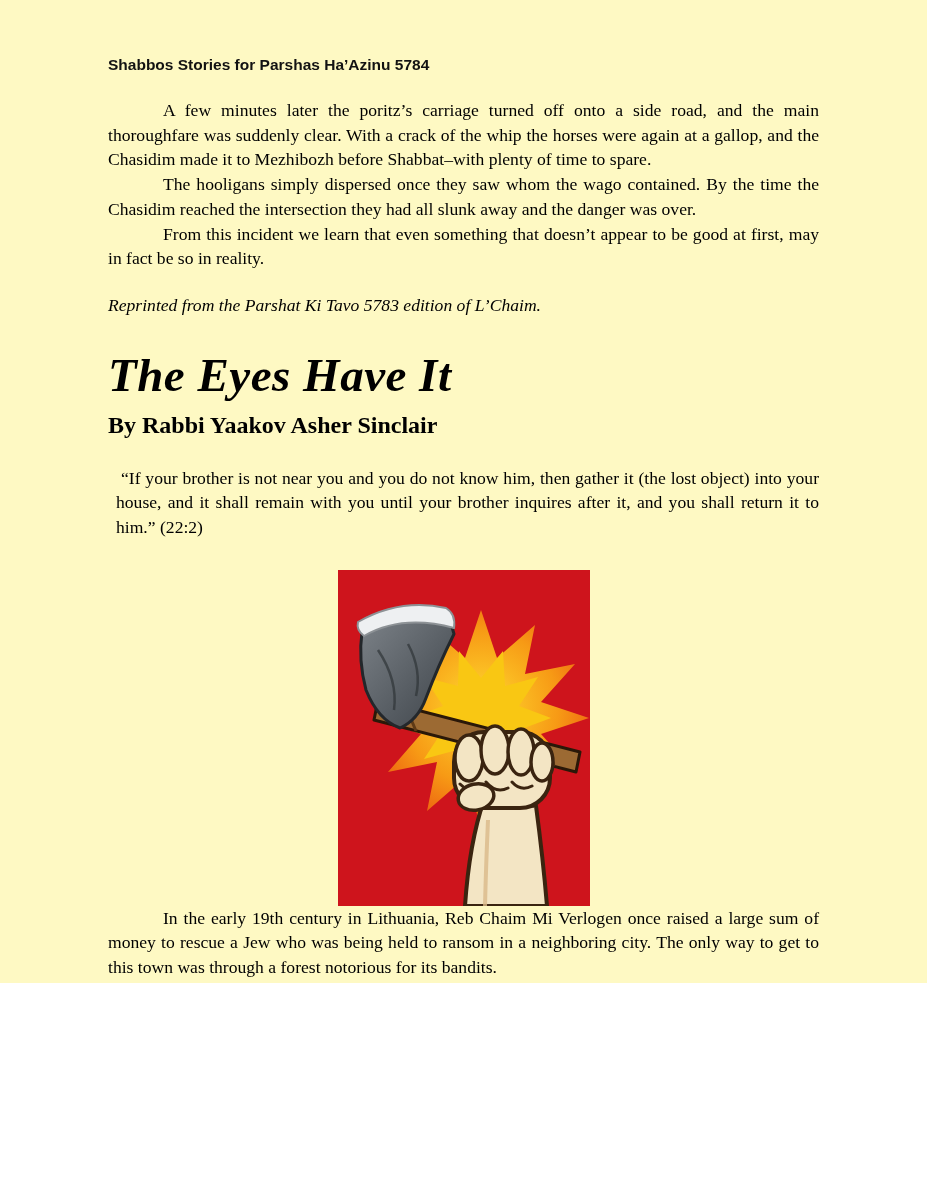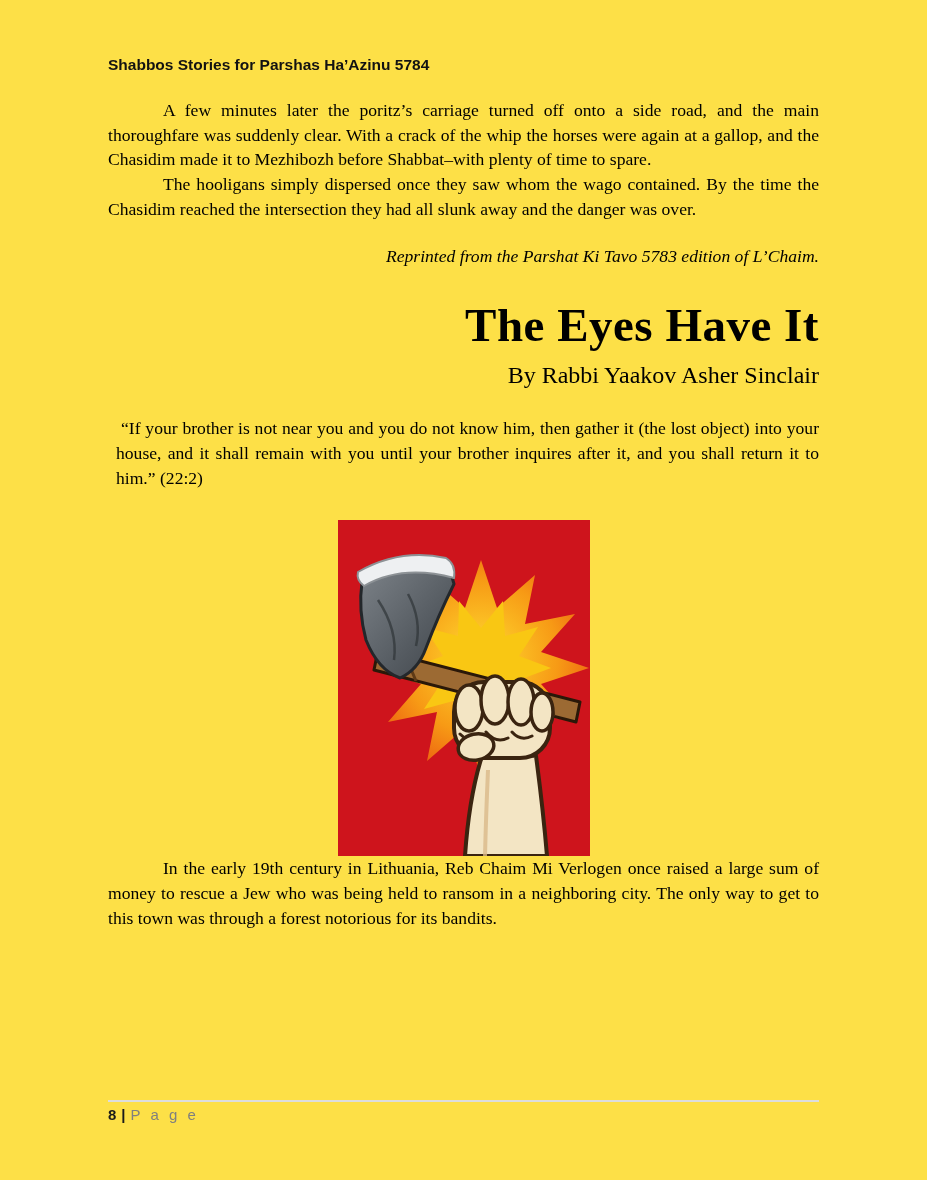--- a/index.html
+++ b/index.html
@@ -1,21 +1,21 @@
 <!DOCTYPE html>
 <html><head>
 <meta charset="utf-8">
 <style>
   * { box-sizing: border-box; }
   html, body { margin: 0; padding: 0; background: #ffffff; }
   .page {
     position: relative;
     width: 927px;
-    height: 1180px;
-    background: #fde047;
+    height: 983px;
+    background: #fef9c3;
     font-family: "Liberation Serif", serif;
     color: #000000;
     overflow: hidden;
   }
   .doc-header {
     position: absolute;
     top: 56px; left: 108px; right: 108px;
     font-family: "Liberation Sans", sans-serif;
     font-weight: 700;
     font-size: 15.5px;
@@ -31,34 +31,34 @@
     line-height: 24.7px;
     text-align: justify;
     text-indent: 55px;
   }
   p.credit-line {
     margin: 22px 0 0 0;
     font-size: 17.6px;
     line-height: 24.7px;
     font-style: italic;
     text-indent: 0;
-    text-align: right;
   }
   h1.story-title {
     margin: 30px 0 0 0;
-    text-align: right;
+    text-align: left;
     font-weight: 700;
     font-size: 47px;
     line-height: 54px;
     letter-spacing: 0.5px;
+    font-style: italic;
   }
   h2.story-byline {
     margin: 6px 0 0 0;
-    text-align: right;
-    font-weight: 400;
+    text-align: left;
+    font-weight: 700;
     font-size: 24px;
     line-height: 34px;
   }
   p.quote-para {
     margin: 24px 0 0 8px;
     font-size: 17.6px;
     line-height: 24.7px;
     text-align: justify;
     text-indent: 5px;
   }
@@ -92,20 +92,21 @@
 <div class="page">
 
   <div class="doc-header">
     <span>Shabbos Stories for Parshas Ha’Azinu 5784</span>
   </div>
 
   <div class="content">
 
     <p class="body-para">A few minutes later the poritz’s carriage turned off onto a side road, and the main thoroughfare was suddenly clear. With a crack of the whip the horses were again at a gallop, and the Chasidim made it to Mezhibozh before Shabbat–with plenty of time to spare.</p>
     <p class="body-para">The hooligans simply dispersed once they saw whom the wago contained. By the time the Chasidim reached the intersection they had all slunk away and the danger was over.</p>
+    <p class="body-para">From this incident we learn that even something that doesn’t appear to be good at first, may in fact be so in reality.</p>
 
     <p class="credit-line">Reprinted from the Parshat Ki Tavo 5783 edition of L’Chaim.</p>
 
     <h1 class="story-title">The Eyes Have It</h1>
     <h2 class="story-byline">By Rabbi Yaakov Asher Sinclair</h2>
 
     <p class="quote-para">“If your brother is not near you and you do not know him, then gather it (the lost object) into your house, and it shall remain with you until your brother inquires after it, and you shall return it to him.” (22:2)</p>
 
     <div class="figure-wrap">
       <svg viewBox="0 0 252 336" xmlns="http://www.w3.org/2000/svg">

